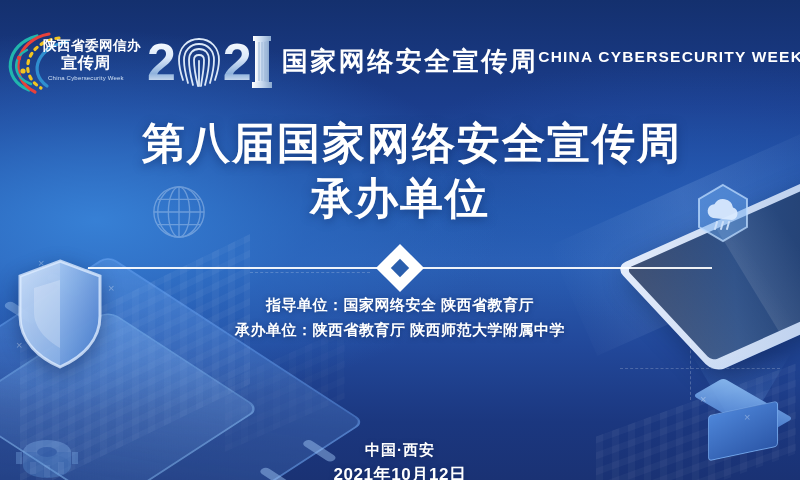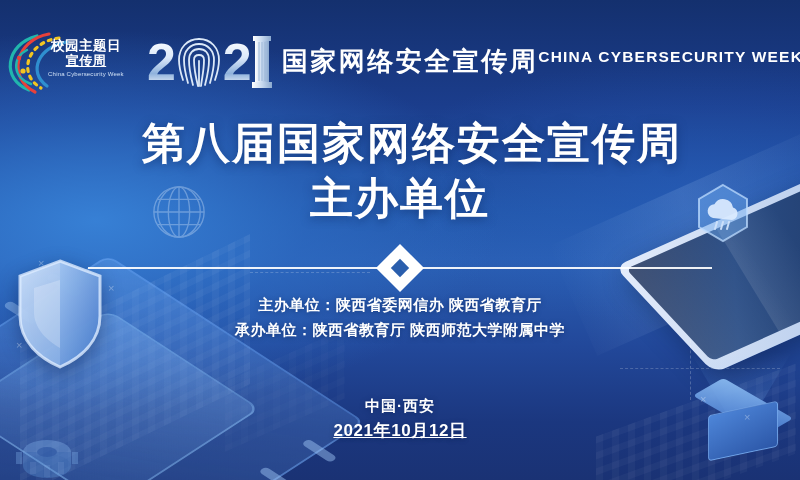--- a/index.html
+++ b/index.html
@@ -136,21 +136,21 @@
   .header {
     position:absolute; left:0; top:24px; width:800px; height:76px;
     display:flex; align-items:center; justify-content:center; gap:18px;
   }
   .emblem { position:relative; width:132px; height:68px; }
   .emblem-text {
     position:absolute; right:0; top:10px; width:86px;
     text-align:center; color:#fff;
   }
   .emblem-cn1 { font-size:13.5px; font-weight:bold; letter-spacing:.5px; line-height:1.15; white-space:nowrap;}
-  .emblem-cn2 { font-size:13px; font-weight:bold; letter-spacing:.5px; line-height:1.15;text-decoration:underline;}
+  .emblem-cn2 { font-size:16px; font-weight:bold; letter-spacing:.5px; line-height:1.15;}
   .emblem-en  { font-size:6px; color:#cfe0f5; margin-top:3px; letter-spacing:.2px; white-space:nowrap;}
 
   .year-lockup { display:flex; align-items:center; gap:10px; }
   .year {
     display:flex; align-items:center; gap:1px;
     font-size:52px; font-weight:bold; letter-spacing:-1px;
     line-height:1;
   }
   .digit {
     background:linear-gradient(180deg,#ffffff 0%,#dce9fa 42%,#8fb2dc 72%,#ffffff 100%);
@@ -205,21 +205,21 @@
   .orgs { position:absolute; left:0; top:292px; width:800px; text-align:center; }
   .org-line {
     color:#fff; font-size:15px; font-weight:bold; line-height:25px;
     letter-spacing:.5px;
     text-shadow:0 1px 5px rgba(8,30,80,.5);
   }
 
   
   .footer { position:absolute; left:0; top:394px; width:800px; text-align:center; }
   .place { color:#fff; font-size:15px; font-weight:bold; letter-spacing:1px; line-height:24px;
-           text-shadow:0 1px 5px rgba(8,30,80,.5); }
+           text-shadow:0 1px 5px rgba(8,30,80,.5);margin-top:44px; }
   .date  { color:#fff; font-size:17px; font-weight:bold; letter-spacing:.6px; line-height:26px;
            text-shadow:0 1px 5px rgba(8,30,80,.5);text-decoration:underline; }
 </style>
 </head>
 <body>
 
 <div id="stage">
 
   <div class="bg-layer">
 
@@ -324,21 +324,21 @@
             <path d="M40 8 C8 16 4 52 32 62" stroke="#21b6ad"></path>
             <path d="M52 6 C18 12 10 50 38 64" stroke="#e8413a"></path>
             <path d="M62 10 C30 14 20 46 44 60" stroke="#f2c521" stroke-dasharray="3 5"></path>
             <path d="M70 14 C42 18 30 44 50 58" stroke="#2f8fd0"></path>
             <path d="M30 22 C14 30 16 50 34 56" stroke="#21b6ad" stroke-width="2.4"></path>
           </g>
           <circle cx="26" cy="43" r="2.6" fill="#f2c521"></circle>
           <circle cx="22" cy="30" r="2.2" fill="#e8413a"></circle>
         </svg>
         <div class="emblem-text">
-          <div class="emblem-cn1">校园主题日</div>
+          <div class="emblem-cn1">陕西省委网信办</div>
           <div class="emblem-cn2">宣传周</div>
           <div class="emblem-en">China Cybersecurity Week</div>
         </div>
       </div>
 
       <div class="year-lockup">
         <div class="year">
           <span class="digit">2</span>
 
           <svg class="fingerprint" viewBox="0 0 46 52">
@@ -378,31 +378,31 @@
 
         <div class="cnweek">
           <div class="cnweek-cn">国家网络安全宣传周</div>
           <div class="cnweek-en">CHINA CYBERSECURITY WEEK</div>
         </div>
       </div>
     </div>
 
     <div class="title-block">
       <div class="title-1">第八届国家网络安全宣传周</div>
-      <div class="title-2">主办单位</div>
+      <div class="title-2">承办单位</div>
     </div>
 
     <div class="divider">
       <span class="rule left"></span>
       <span class="rule right"></span>
       <span class="dia"></span>
     </div>
 
     <div class="orgs">
-      <div class="org-line">主办单位：陕西省委网信办  陕西省教育厅</div>
+      <div class="org-line">指导单位：国家网络安全  陕西省教育厅</div>
       <div class="org-line">承办单位：陕西省教育厅  陕西师范大学附属中学</div>
     </div>
 
     <div class="footer">
       <div class="place">中国·西安</div>
       <div class="date">2021年10月12日</div>
     </div>
 
   </div>
 </div>

